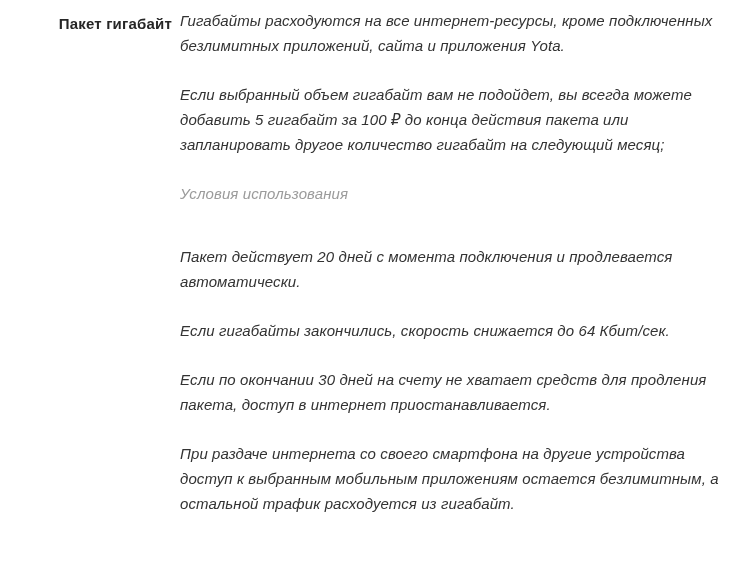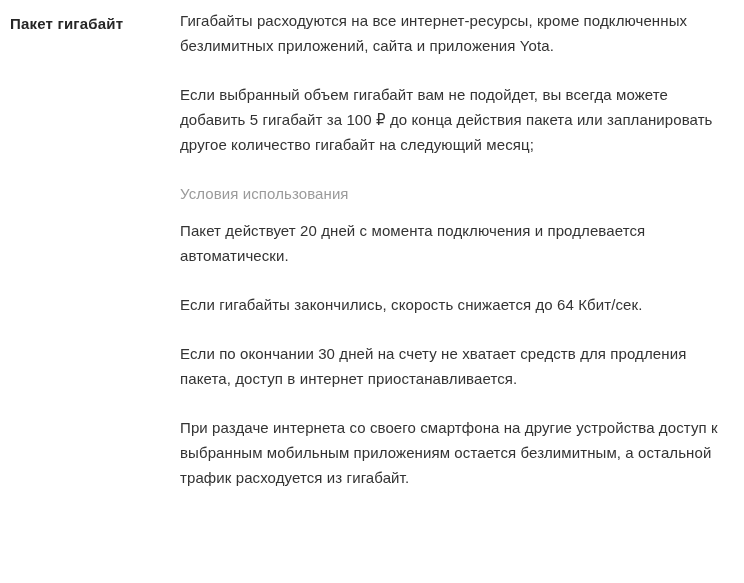--- a/index.html
+++ b/index.html
@@ -15,43 +15,45 @@
     display: flex;
     align-items: flex-start;
     padding: 8px 0 0 10px;
     box-sizing: border-box;
     width: 744px;
   }
   .cell-label {
     width: 162px;
     flex: 0 0 162px;
     padding-top: 6px;
+    text-align: right;
   }
   .cell-label .label-text {
     font-size: 15px;
     line-height: 20px;
     font-weight: bold;
     color: #262626;
     letter-spacing: 0.2px;
   }
   .cell-content {
     flex: 1 1 auto;
     max-width: 540px;
     padding-left: 8px;
   }
   .cell-content p {
     margin: 0 0 24px 0;
     font-size: 15px;
     line-height: 25px;
     color: #333333;
     letter-spacing: 0.1px;
+    font-style: italic;
   }
   .cell-content p.subheading {
     color: #9b9b9b;
-    margin-bottom: 12px;
+    margin-bottom: 38px;
   }
 </style>
 </head>
 <body>
 
 <div class="row">
   <div class="cell-label">
     <span class="label-text">Пакет гигабайт</span>
   </div>
   <div class="cell-content">

